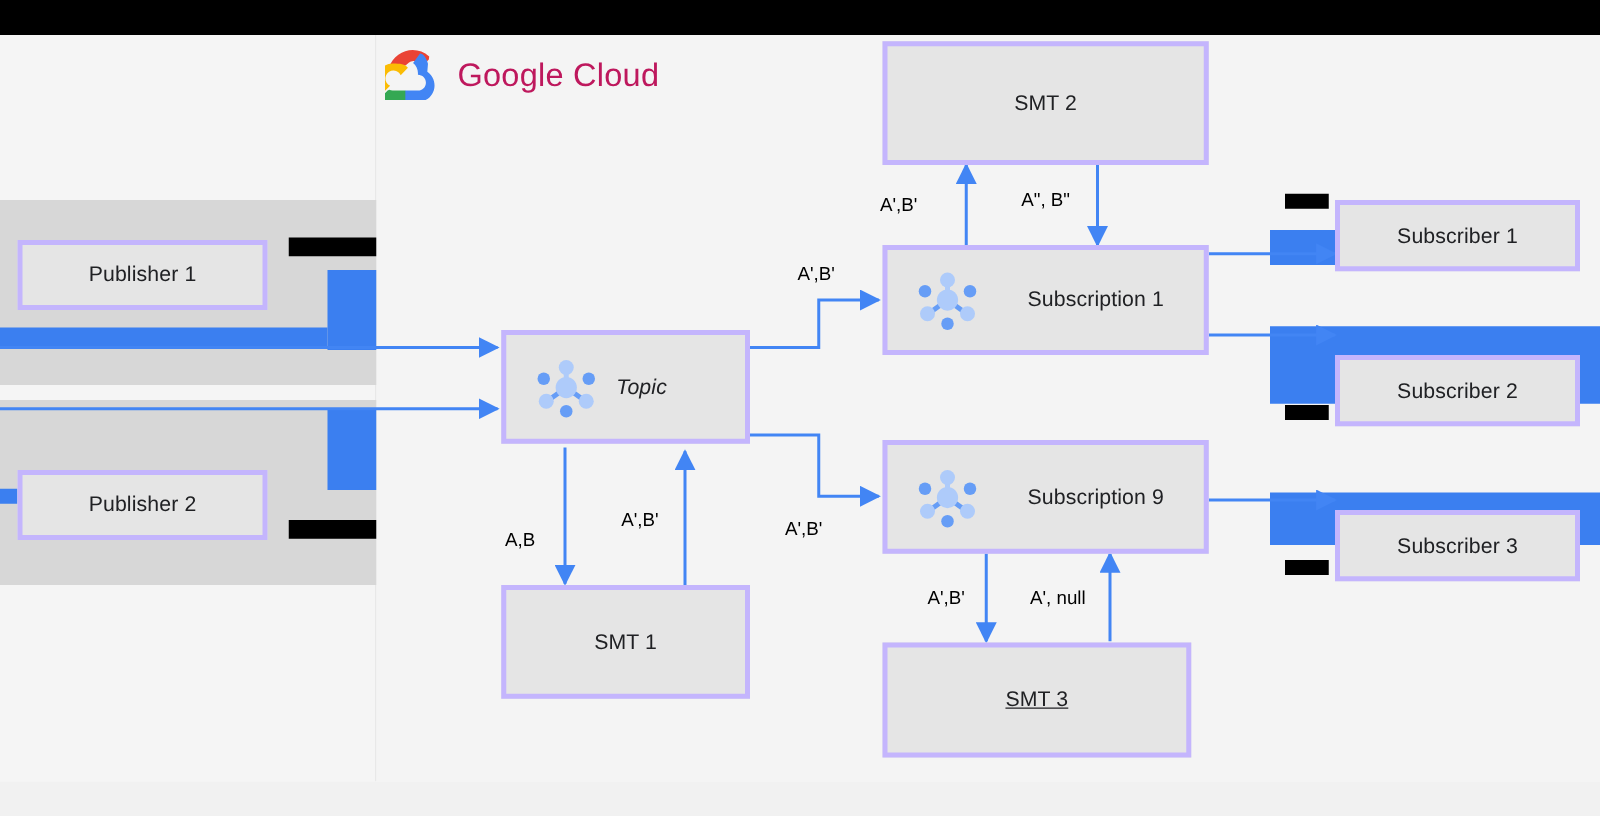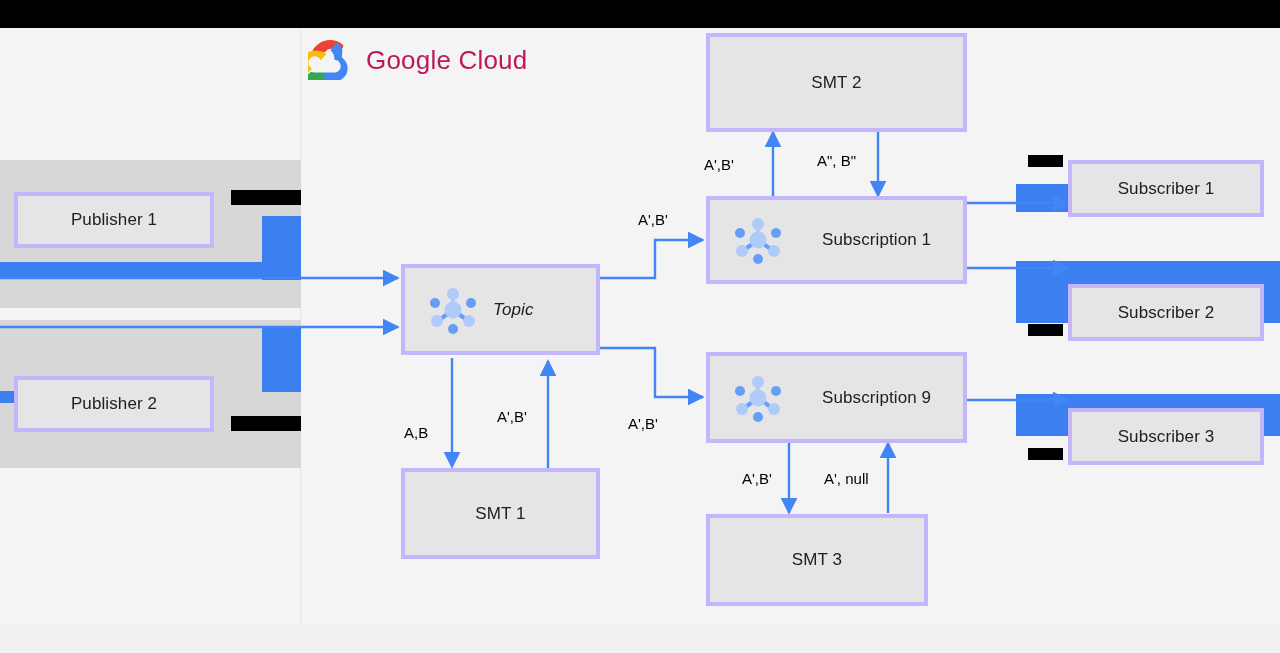--- a/index.html
+++ b/index.html
@@ -155,21 +155,21 @@
   </div>
 
   <div class="node" style="left:401px;top:468px;width:199px;height:91px;">
     <span class="label">SMT 1</span>
   </div>
 
   <div class="node" style="left:706px;top:33px;width:261px;height:99px;">
     <span class="label">SMT 2</span>
   </div>
 
-  <div class="node" style="left:706px;top:514px;width:222px;height:92px;">
+  <div class="node" style="left:706px;top:514px;width:247px;height:92px;text-decoration:underline;">
     <span class="label">SMT 3</span>
   </div>
 
   <div class="node with-icon" style="left:706px;top:196px;width:261px;height:88px;">
     <svg class="pubsub-icon" width="52" height="52" viewBox="0 0 52 52">
       <line x1="26" y1="26" x2="26" y2="12" stroke="#aecbfa" stroke-width="4"></line>
       <line x1="26" y1="26" x2="12" y2="36" stroke="#669df6" stroke-width="4"></line>
       <line x1="26" y1="26" x2="40" y2="36" stroke="#669df6" stroke-width="4"></line>
       <circle cx="26" cy="10" r="6" fill="#aecbfa"></circle>
       <circle cx="8" cy="19" r="5" fill="#669df6"></circle>

